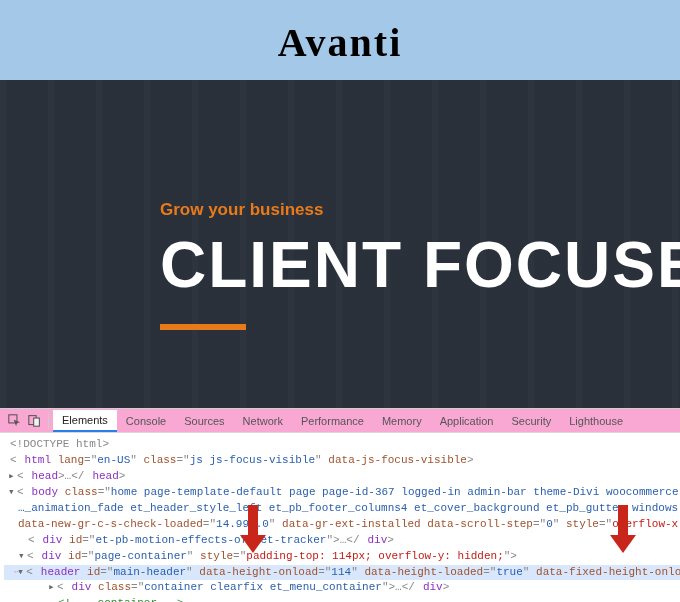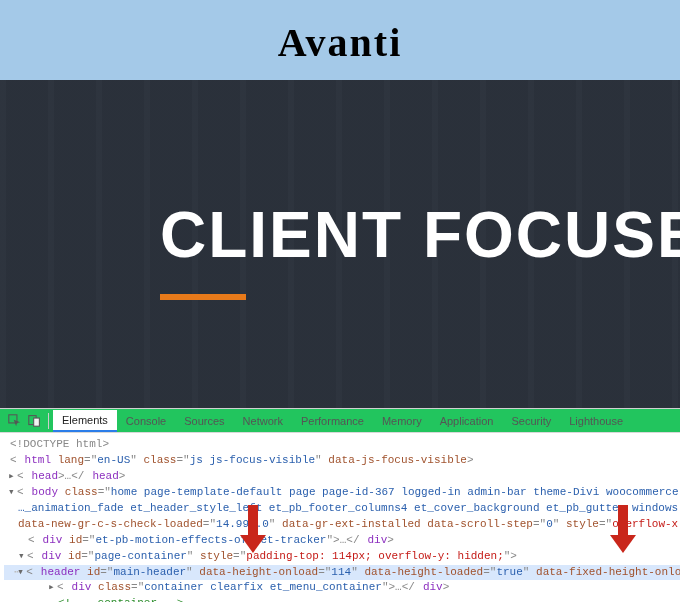--- a/index.html
+++ b/index.html
@@ -45,21 +45,21 @@
     position: absolute; left: 0; top: 80px; right: 0; height: 30px;
     background: rgba(120,170,230,0.18);
     border-top: 1px solid rgba(120,170,230,0.5);
     border-bottom: 1px solid rgba(120,170,230,0.5);
   }
 
   
   .devtools { border-top: 1px solid #cfcfcf; font-size: 11px; color: #333; }
   .dt-toolbar {
     display: flex; align-items: center; gap: 0; height: 24px;
-    border-bottom: 1px solid #d8d8d8; background: #22c55e;
+    border-bottom: 1px solid #d8d8d8; background: #f9a8d4;
     padding: 0 4px;
   }
   .dt-iconbtn { width: 20px; height: 20px; display:flex; align-items:center; justify-content:center; color:#555; }
   .dt-tab { padding: 4px 9px; color: #555; cursor: default; }
   .dt-tab.active { border-bottom: 2px solid #2b7de9; color: #222; background:#fff; }
 
   .dt-code {
     font-family: Menlo, Consolas, "Courier New", monospace;
     font-size: 11px; line-height: 1.45;
     padding: 4px 0 6px 4px;
@@ -106,20 +106,21 @@
   </div>
 
   <div class="highlight-overlay"></div>
 
   <div class="element-tooltip">
     <span class="tag">header</span><span class="idsel">#main-header</span>
     <span class="dims">1903 × 114</span>
   </div>
 
   <div class="hero">
+    <div class="hero-kicker">Grow your business</div>
     <div class="hero-h1">CLIENT FOCUSED</div>
     <div class="hero-underline"></div>
   </div>
 </div>
 
 <div class="devtools">
 
   <div class="dt-toolbar">
     <div class="dt-iconbtn">
       <svg width="13" height="13" viewBox="0 0 16 16">

